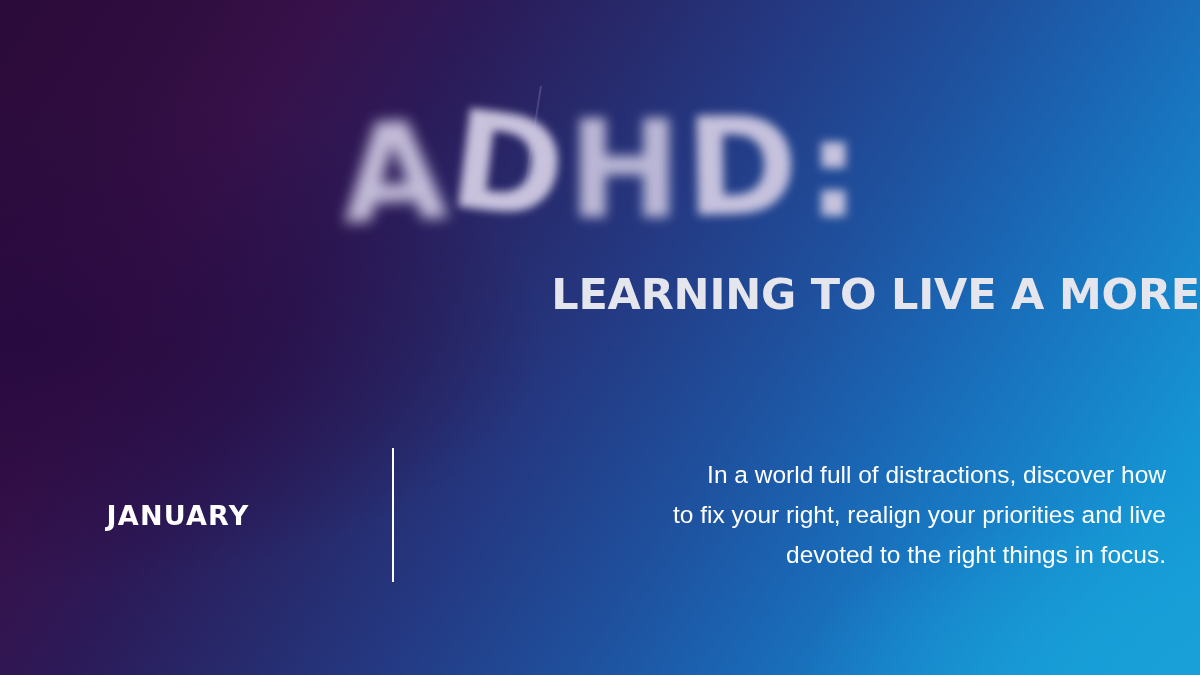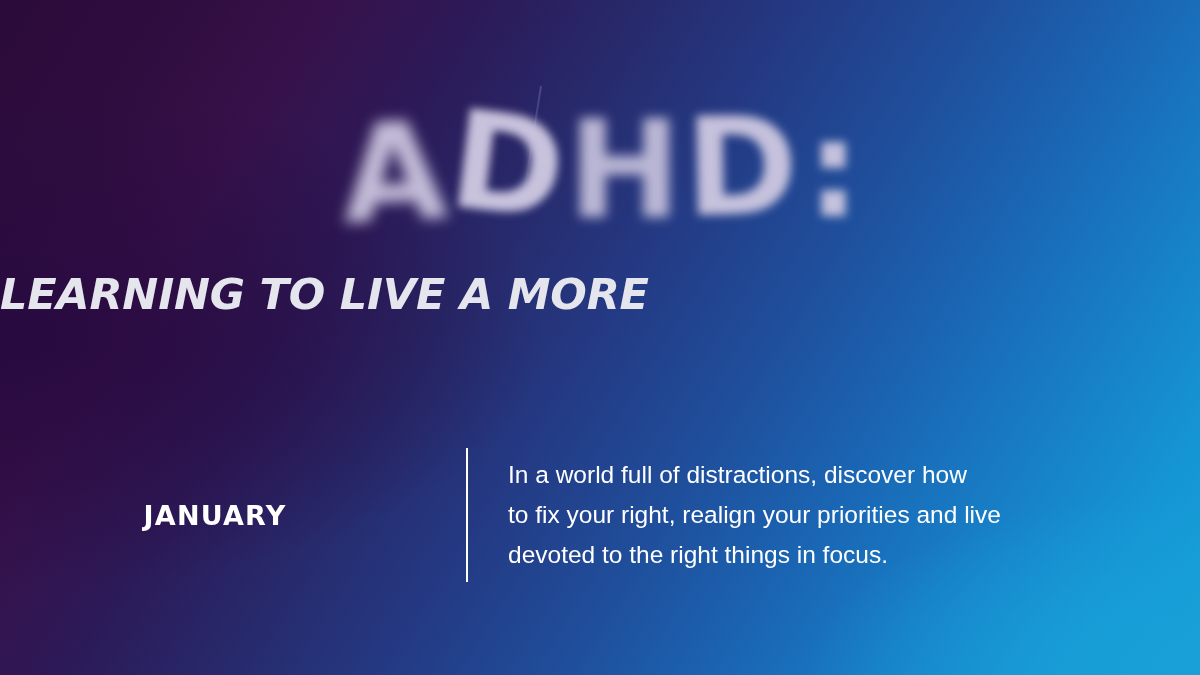--- a/index.html
+++ b/index.html
@@ -71,43 +71,42 @@
   .bl-h  { filter: blur(6px);   transform: rotate(0deg)  translateY(3px); opacity: .88; }
   .bl-d2 { filter: blur(5px);   transform: rotate(-1deg) translateY(0px); opacity: .95; }
   .bl-c  { filter: blur(5px);   transform: rotate(0deg)  translateY(2px); opacity: .95; margin-left: 4px; }
 
   
   #headline {
     position: absolute;
     left: 0;
     right: 0;
     top: 268px;
-    text-align: left;
+    text-align: right;
     color: #e5e5ee;
     font-family: "DejaVu Sans", sans-serif;
     font-weight: bold;
     font-size: 43px;
     line-height: 52px;
     letter-spacing: -0.2px;
-    font-style: italic;
   }
   #headline .hl-line { display: block; white-space: nowrap; }
 
   
   #lower {
     position: absolute;
     left: 0;
     top: 430px;
     width: 1200px;
     height: 170px;
     display: flex;
     align-items: center;
   }
   #series-block {
-    width: 466px;
+    width: 392px;
     text-align: center;
     color: #ffffff;
     font-family: "DejaVu Sans", sans-serif;
     font-weight: bold;
     font-size: 27px;
     line-height: 47px;
     letter-spacing: 1.2px;
     padding-right: 36px;
     box-sizing: border-box;
   }
@@ -115,21 +114,21 @@
 
   #divider {
     width: 2px;
     height: 134px;
     background: #ffffff;
     flex: 0 0 auto;
   }
 
   #blurb {
     flex: 1 1 auto;
-    text-align: left;
+    text-align: right;
     color: #ffffff;
     font-family: "Liberation Sans", sans-serif;
     font-weight: normal;
     font-size: 24.5px;
     line-height: 40px;
     padding: 0 34px 0 40px;
     box-sizing: border-box;
   }
   #blurb .bb-line { display: block; white-space: nowrap; }
 </style>

